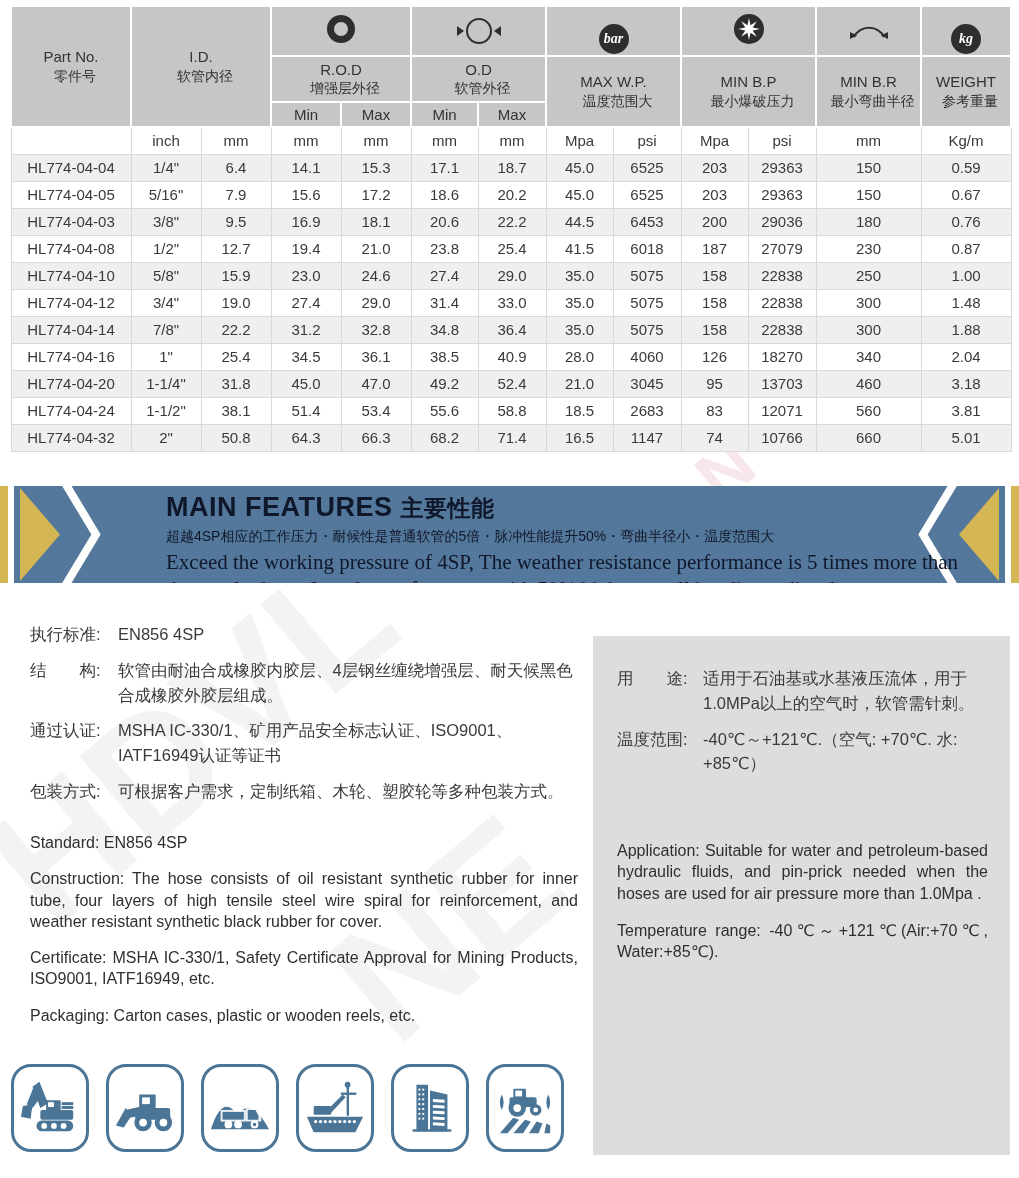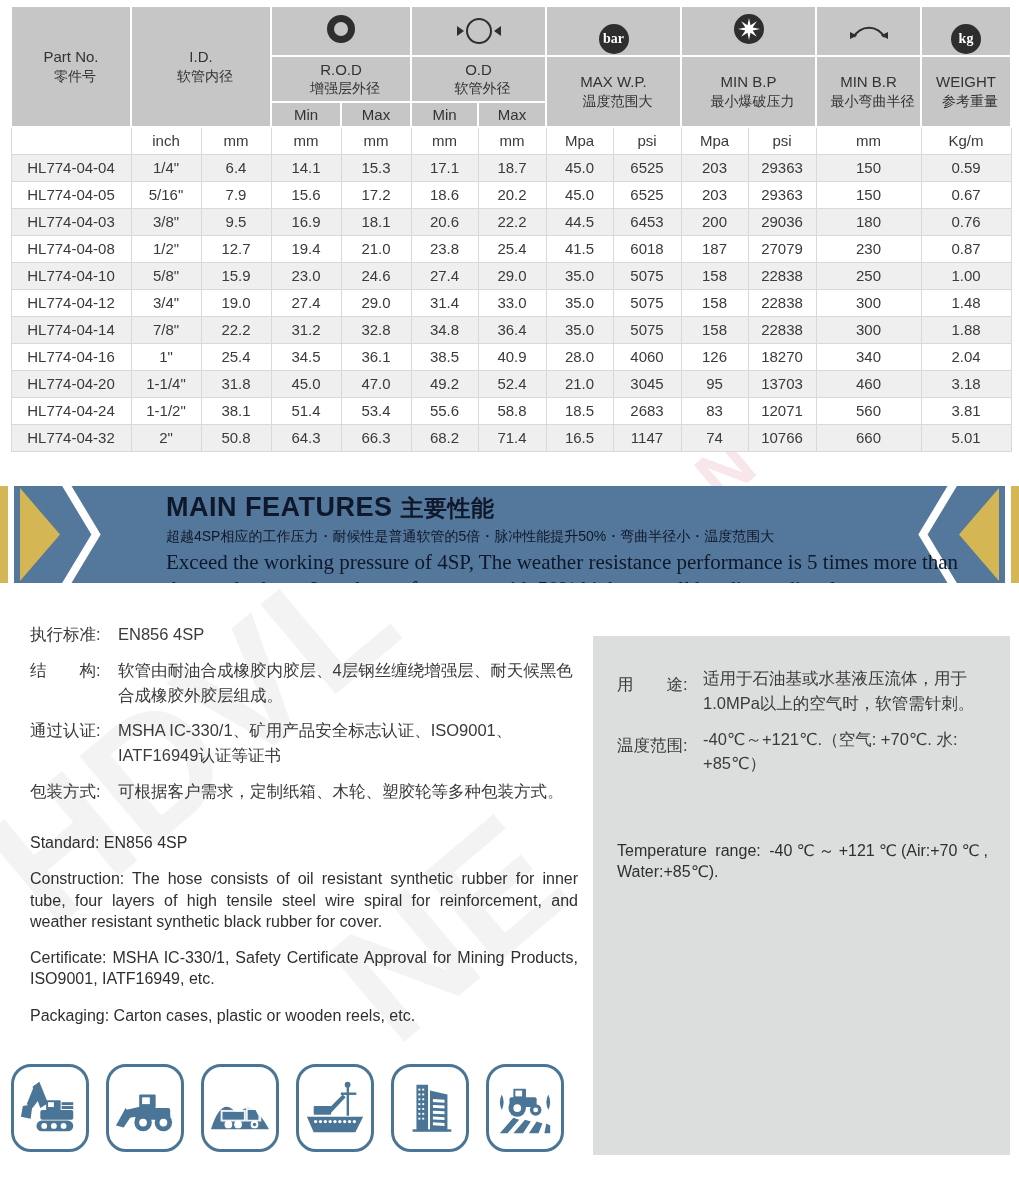--- a/index.html
+++ b/index.html
@@ -30,21 +30,21 @@
   .spec-table tbody td {
     border:1px solid #d9d9d9; height:27px; text-align:center; font-size:15px; color:#3a3a3a;
     background:#fff;
   }
   .spec-table tbody tr.odd td { background:#efefef; }
   .spec-table tbody tr.units-row td { background:#fff; }
 
   
   .circle-badge { display:inline-block; width:30px; height:30px; border-radius:50%;
     background:#2e2e2e; color:#fff; font-family:"Liberation Serif","DejaVu Serif",serif;
-    font-weight:bold; font-size:14px; line-height:30px; text-align:center;margin-top:16px; }
+    font-weight:bold; font-style:italic; font-size:14px; line-height:30px; text-align:center;margin-top:16px; }
   .ring { display:inline-block; width:28px; height:28px; border:7px solid #2e2e2e; border-radius:50%; }
   .od-wrap { display:inline-flex; align-items:center; gap:2px; }
   .od-circle { display:inline-block; width:26px; height:26px; border:2px solid #2e2e2e; border-radius:50%; }
   .tri-r { width:0; height:0; border-top:5px solid transparent; border-bottom:5px solid transparent; border-left:7px solid #2e2e2e; }
   .tri-l { width:0; height:0; border-top:5px solid transparent; border-bottom:5px solid transparent; border-right:7px solid #2e2e2e; }
 
   
   .banner { position:absolute; left:0; top:486px; width:1019px; height:97px; z-index:2; }
   .banner .gold-stripe { position:absolute; top:0; width:8px; height:100%; background:#d4b654; }
   .banner .gold-stripe.left { left:0; }
@@ -60,21 +60,21 @@
   .banner-line-en { font-family:"Liberation Serif","DejaVu Serif",serif; font-size:21px; line-height:1.28; margin-top:3px; width:812px; }
 
   
   .zh-left { position:absolute; left:30px; top:622px; width:550px; z-index:2; }
   .spec-item { display:flex; margin-bottom:11px; font-size:16.5px; line-height:1.5; color:#3a3a3a; }
   .spec-item .lab { flex:0 0 88px; white-space:nowrap; }
   .spec-item .val { flex:1; }
 
   .gray-panel { position:absolute; left:593px; top:636px; width:417px; height:519px;
     background:#dcdedd; z-index:1; padding:30px 22px 0 24px; }
-  .gray-panel .spec-item .lab { flex:0 0 86px;margin-top:6px; }
+  .gray-panel .spec-item .lab { flex:0 0 86px; }
   .panel-en { margin-top:64px; }
 
   .en-left { position:absolute; left:30px; top:832px; width:548px; z-index:2; }
   .en-par { font-size:16px; line-height:1.33; text-align:justify; margin-bottom:15px; color:#2f2f2f; }
   .panel-en .en-par { margin-bottom:16px; }
 
   
   .app-icons { position:absolute; left:11px; top:1064px; display:flex; gap:17px; z-index:2; }
   .app-icon { width:78px; height:88px; border:3px solid #4a7596; border-radius:20px;
     display:flex; align-items:center; justify-content:center; background:#fff; }
@@ -404,20 +404,21 @@
   <div class="gray-panel">
     <div class="spec-item">
       <span class="lab">用　　途:</span>
       <span class="val">适用于石油基或水基液压流体，用于1.0MPa以上的空气时，软管需针刺。</span>
     </div>
     <div class="spec-item">
       <span class="lab">温度范围:</span>
       <span class="val">-40℃～+121℃.（空气: +70℃. 水: +85℃）</span>
     </div>
     <div class="panel-en">
+      <p class="en-par">Application: Suitable for water and petroleum-based hydraulic fluids, and pin-prick needed when the hoses are used for air pressure more than 1.0Mpa .</p>
       <p class="en-par">Temperature range: -40℃～+121℃(Air:+70℃, Water:+85℃).</p>
     </div>
   </div>
 
   <div class="en-left">
     <p class="en-par">Standard: EN856 4SP</p>
     <p class="en-par">Construction:  The hose consists of oil resistant synthetic rubber for inner tube,  four layers of high tensile steel wire spiral for reinforcement, and weather resistant synthetic black rubber for cover.</p>
     <p class="en-par">Certificate: MSHA IC-330/1, Safety Certificate Approval for Mining Products, ISO9001, IATF16949, etc.</p>
     <p class="en-par">Packaging: Carton cases, plastic or wooden reels, etc.</p>
   </div>

